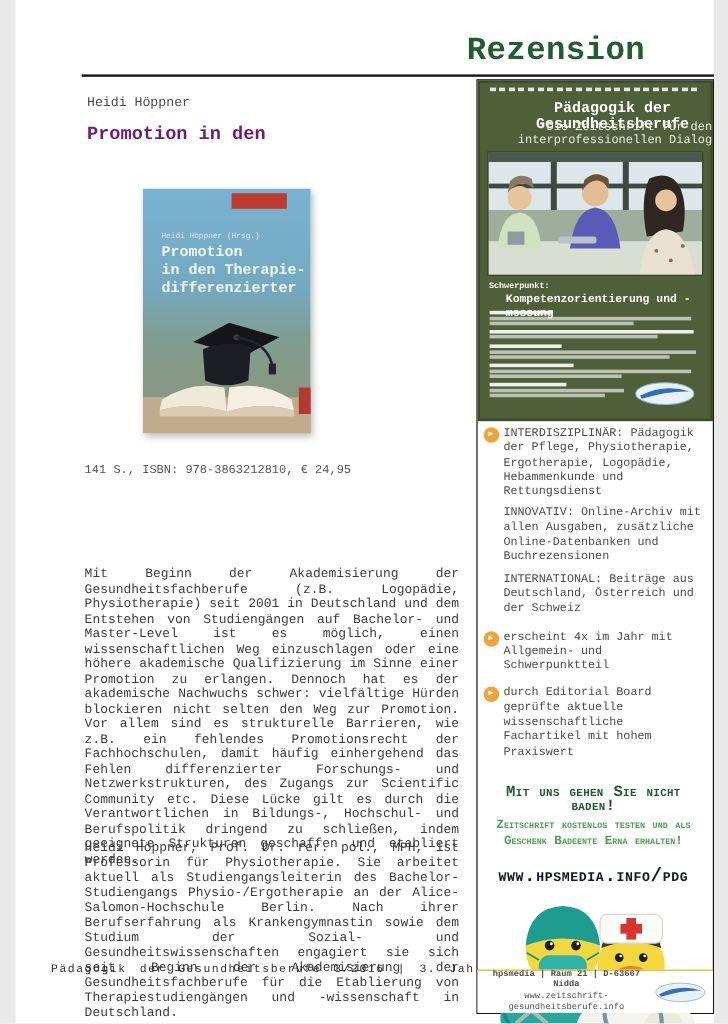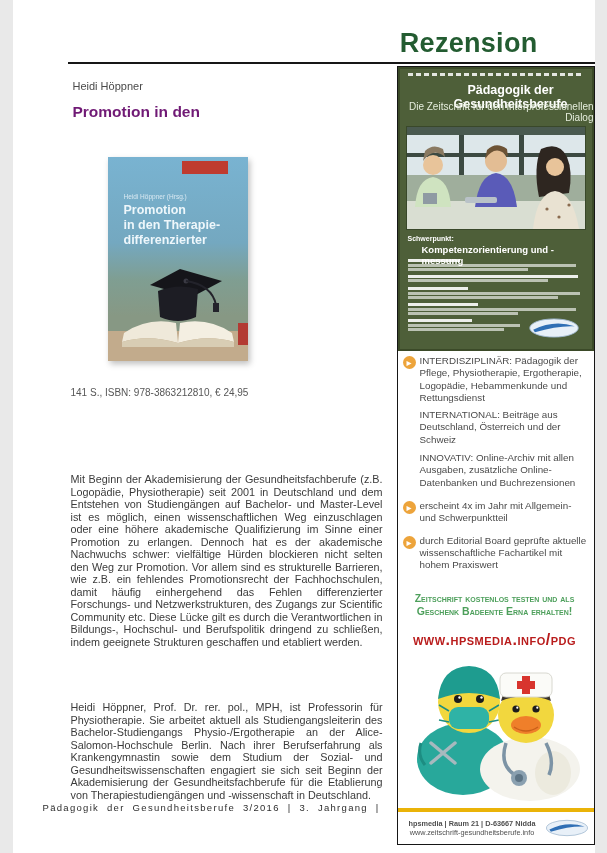--- a/index.html
+++ b/index.html
@@ -1,32 +1,32 @@
 <!DOCTYPE html>
 <html lang="de"><head>
 <meta charset="utf-8">
 <style>
   html,body{margin:0;padding:0;background:#e9e9e9;}
   .page{
     position:relative;width:582px;height:853px;margin:0 auto;background:#ffffff;
-    font-family:Liberation Sans, sans-serif;color:#3d3d3d;overflow:hidden;
+    font-family:Liberation Mono, monospace;color:#3d3d3d;overflow:hidden;
   }
   
   .rezension{
     position:absolute;top:28px;right:57px;font-size:27px;font-weight:600;
     color:#235c31;letter-spacing:.3px;
   }
   .head-rule{position:absolute;top:62px;left:55px;width:527px;height:2px;background:#161616;}
   
   .author{position:absolute;top:80px;left:60px;font-size:11px;color:#4a4a4a;}
   .review-title{
     position:absolute;top:101px;left:60px;font-size:15.5px;font-weight:700;
     color:#701a75;line-height:22.5px;
   }
-  .book-cover{position:absolute;top:157px;left:95px;width:140px;height:204px;box-shadow:2px 3px 6px rgba(0,0,0,.25);}
+  .book-cover{position:absolute;top:157px;left:106px;width:140px;height:204px;box-shadow:2px 3px 6px rgba(0,0,0,.25);}
   .book-cover svg{position:absolute;inset:0;}
   .cover-author{position:absolute;top:36px;left:16px;font-size:6.5px;color:#d9e9f2;}
   .cover-title{position:absolute;top:46px;left:16px;font-size:12.5px;font-weight:700;color:#eef7fb;line-height:15px;}
   .pub-info{position:absolute;top:386px;left:58px;font-size:10px;line-height:13.5px;color:#565656;}
   .body-par{
     position:absolute;left:58px;width:312px;font-size:10.8px;line-height:12.5px;
     text-align:justify;color:#3b3b3b;hyphens:auto;margin-top:41px;
   }
   .par1{top:432px;}
   .par2{top:660px;}
@@ -62,25 +62,25 @@
   .bullet-ico{
     flex:0 0 13px;width:13px;height:13px;border-radius:50%;background:#eda43b;
     color:#ffffff;font-size:10px;line-height:13px;text-align:center;margin-top:1px;
   }
   .gap-md{height:5px;}
   .slogan{margin-top:21px;text-align:center;}
   .slogan-main{font-variant:small-caps;font-weight:700;font-size:13px;color:#1e5b2e;letter-spacing:.3px;}
   .slogan-sub{font-variant:small-caps;font-weight:600;font-size:10.5px;line-height:13px;color:#4d9f5b;margin-top:3px;padding:0 8px;}
   .ad-url{
     margin-top:16px;text-align:center;font-variant:small-caps;font-weight:700;
-    font-size:16px;color:#b91c1c;letter-spacing:.5px;
+    font-size:16px;color:#0f172a;letter-spacing:.5px;
   }
   .ducks{margin-top:0;text-align:center;}
   .ad-footer{
-    position:absolute;bottom:0;left:0;right:0;height:36px;border-top:4px solid #eab308;
+    position:absolute;bottom:0;left:0;right:0;height:36px;border-top:1px solid #eab308;
     display:flex;align-items:center;padding:0 5px;box-sizing:border-box;gap:3px;background:#fff;
   }
   .ad-footer-text{flex:1;text-align:center;font-size:7.3px;line-height:9.5px;color:#4f4f4f;font-weight:700;}
   .ad-footer-text .site{font-weight:400;}
   .footer-logo{flex:0 0 44px;height:18px;}
 </style>
 </head>
 <body>
 
 <div class="page">
@@ -197,37 +197,38 @@
         </svg>
       </div>
     </div>
 
     <div class="ad-body">
       <div class="bullet-row">
         <span class="bullet-ico">▸</span>
         <span>INTERDISZIPLINÄR: Pädagogik der Pflege, Physiotherapie, Ergotherapie, Logopädie, Hebammenkunde und Rettungsdienst</span>
       </div>
       <div class="bullet-row sub">
+        <span>INNOVATIV: Online-Archiv mit allen Ausgaben, zusätzliche Online-Datenbanken und Buchrezensionen</span>
+      </div>
+      <div class="bullet-row sub">
         <span>INTERNATIONAL: Beiträge aus Deutschland, Österreich und der Schweiz</span>
-      </div>
-      <div class="bullet-row sub">
-        <span>INNOVATIV: Online-Archiv mit allen Ausgaben, zusätzliche Online-Datenbanken und Buchrezensionen</span>
       </div>
       <div class="gap-md"></div>
       <div class="bullet-row">
         <span class="bullet-ico">▸</span>
         <span>erscheint 4x im Jahr mit Allgemein- und Schwerpunktteil</span>
       </div>
       <div class="gap-md"></div>
       <div class="bullet-row">
         <span class="bullet-ico">▸</span>
         <span>durch Editorial Board geprüfte aktuelle wissenschaftliche Fachartikel mit hohem Praxiswert</span>
       </div>
 
       <div class="slogan">
+        <div class="slogan-main">Mit uns gehen Sie nicht baden!</div>
         <div class="slogan-sub">Zeitschrift kostenlos testen und als Geschenk Badeente Erna erhalten!</div>
       </div>
 
       <div class="ad-url">www.hpsmedia.info/pdg</div>
 
       <div class="ducks">
         <svg viewBox="0 0 190 155" width="190" height="155">
 
           <ellipse cx="60" cy="112" rx="46" ry="36" fill="#28a89b"></ellipse>
           <path d="M22 118 Q14 108 18 96" stroke="#1d8d82" stroke-width="3" fill="none"></path>

